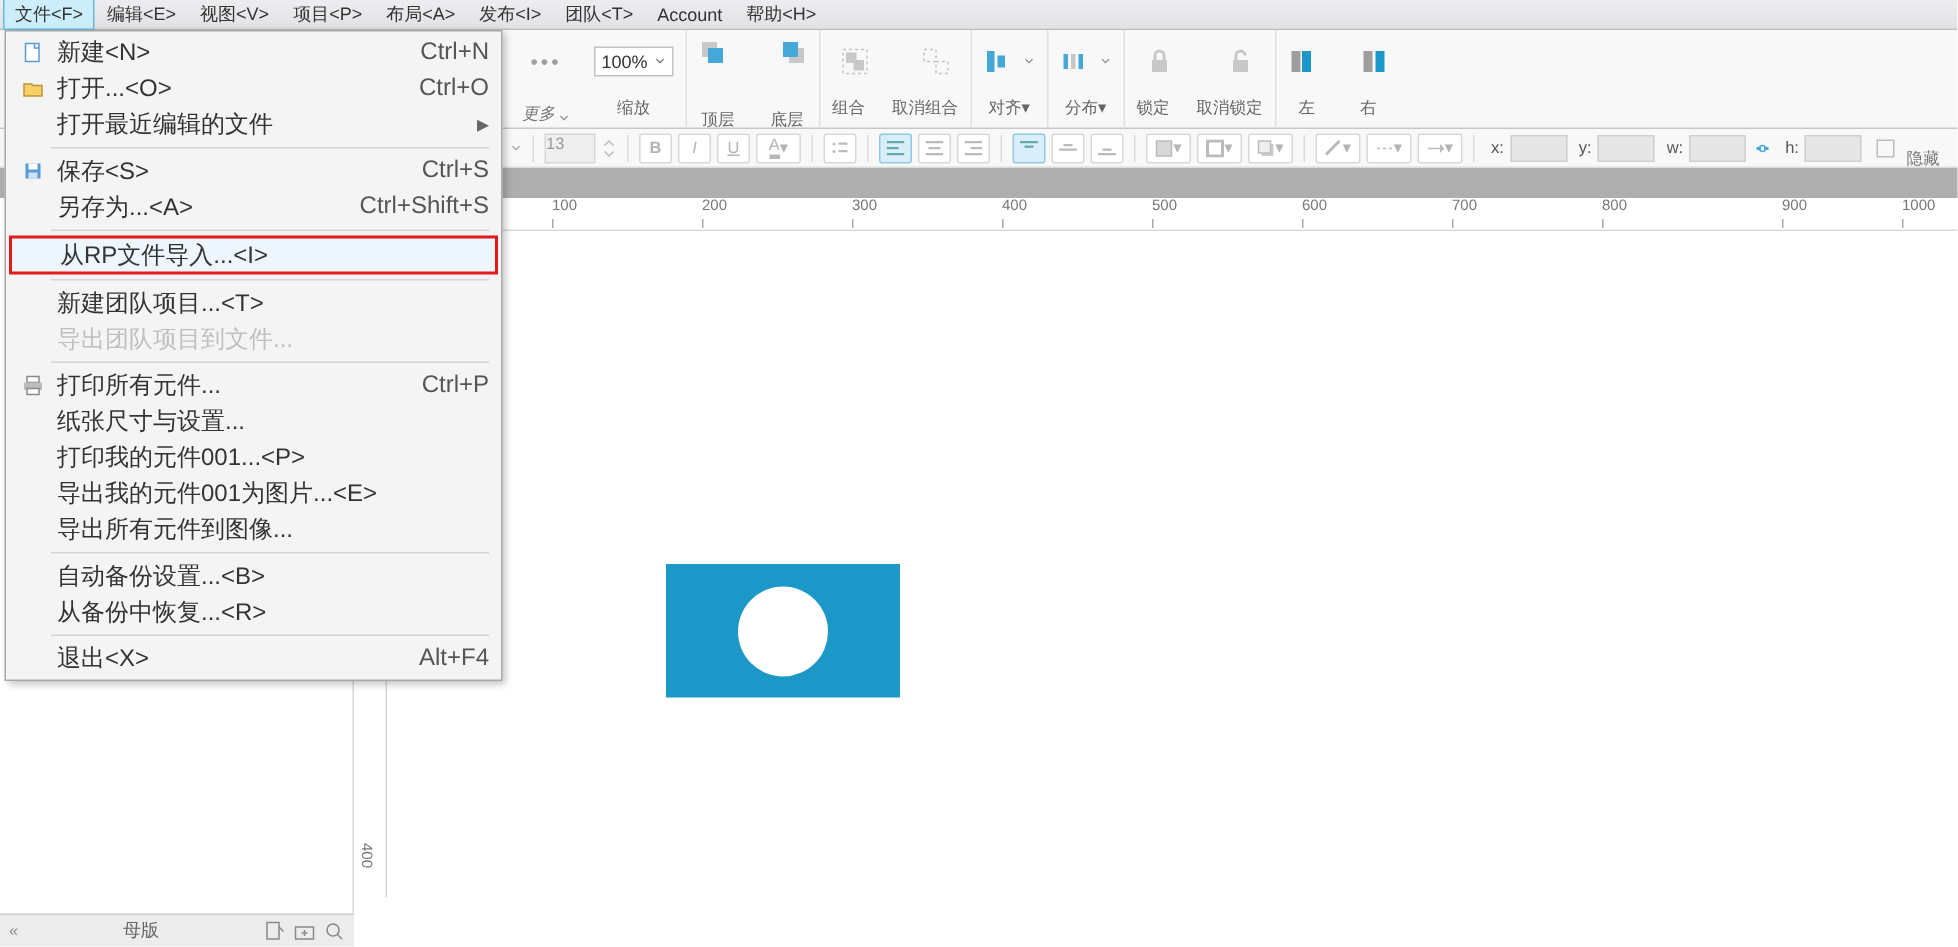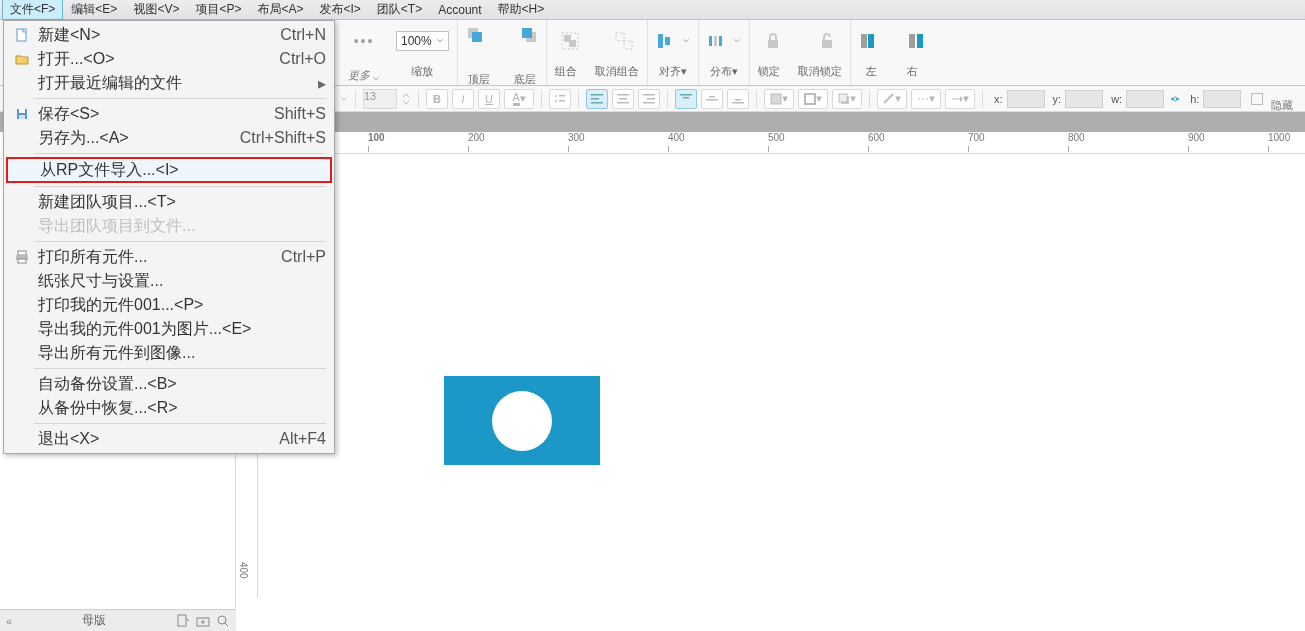--- a/index.html
+++ b/index.html
@@ -306,21 +306,21 @@
   <div style="flex:1"></div>
   <div class="chk"></div>
   <span class="hide-lbl">隐藏</span>
   <span style="width:8px"></span>
 </div>
 
 <div class="tabstrip"></div>
 
 <div class="ruler-h">
     <div class="ticks" id="hticks">
-      <div class="tick" style="left: 110px; font-weight: bold;">100</div>
+      <div class="tick" style="left: 110px;">100</div>
       <div class="tick" style="left: 210px;">200</div>
       <div class="tick" style="left: 310px;">300</div>
       <div class="tick" style="left: 410px;">400</div>
       <div class="tick" style="left: 510px;">500</div>
       <div class="tick" style="left: 610px;">600</div>
       <div class="tick" style="left: 710px;">700</div>
       <div class="tick" style="left: 810px;">800</div>
       <div class="tick" style="left: 930px;">900</div>
       <div class="tick" style="left: 1010px;">1000</div>
     </div>
@@ -382,21 +382,21 @@
     <div class="fm-sep"></div>
     <div class="fm-row">
       <div class="fm-icon">
         <svg width="14" height="14" viewBox="0 0 14 14">
           <rect x="2" y="2" width="10" height="10" fill="#5a9bd4"></rect>
           <rect x="4" y="2" width="6" height="4" fill="#fff"></rect>
           <rect x="4" y="8" width="6" height="4" fill="#cfe3f4"></rect>
         </svg>
       </div>
       <div class="fm-label">保存&lt;S&gt;</div>
-      <div class="fm-short">Shift+S</div>
+      <div class="fm-short">Ctrl+S</div>
     </div>
     <div class="fm-row">
       <div class="fm-icon"></div>
       <div class="fm-label">另存为...&lt;A&gt;</div>
       <div class="fm-short">Ctrl+Shift+S</div>
     </div>
     <div class="fm-sep"></div>
     <div class="fm-row highlight">
       <div class="fm-icon"></div>
       <div class="fm-label">从RP文件导入...&lt;I&gt;</div>

